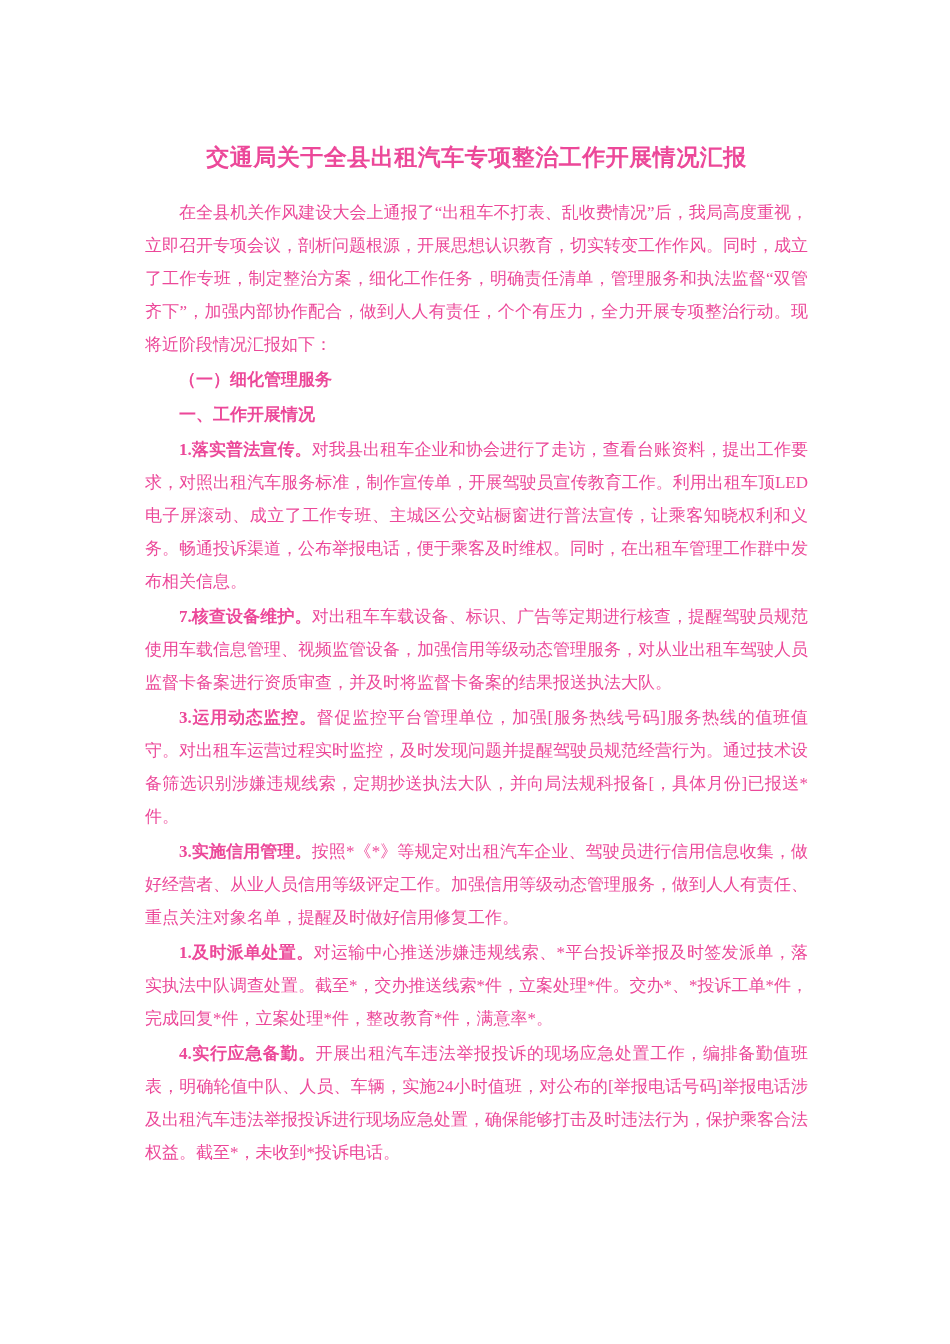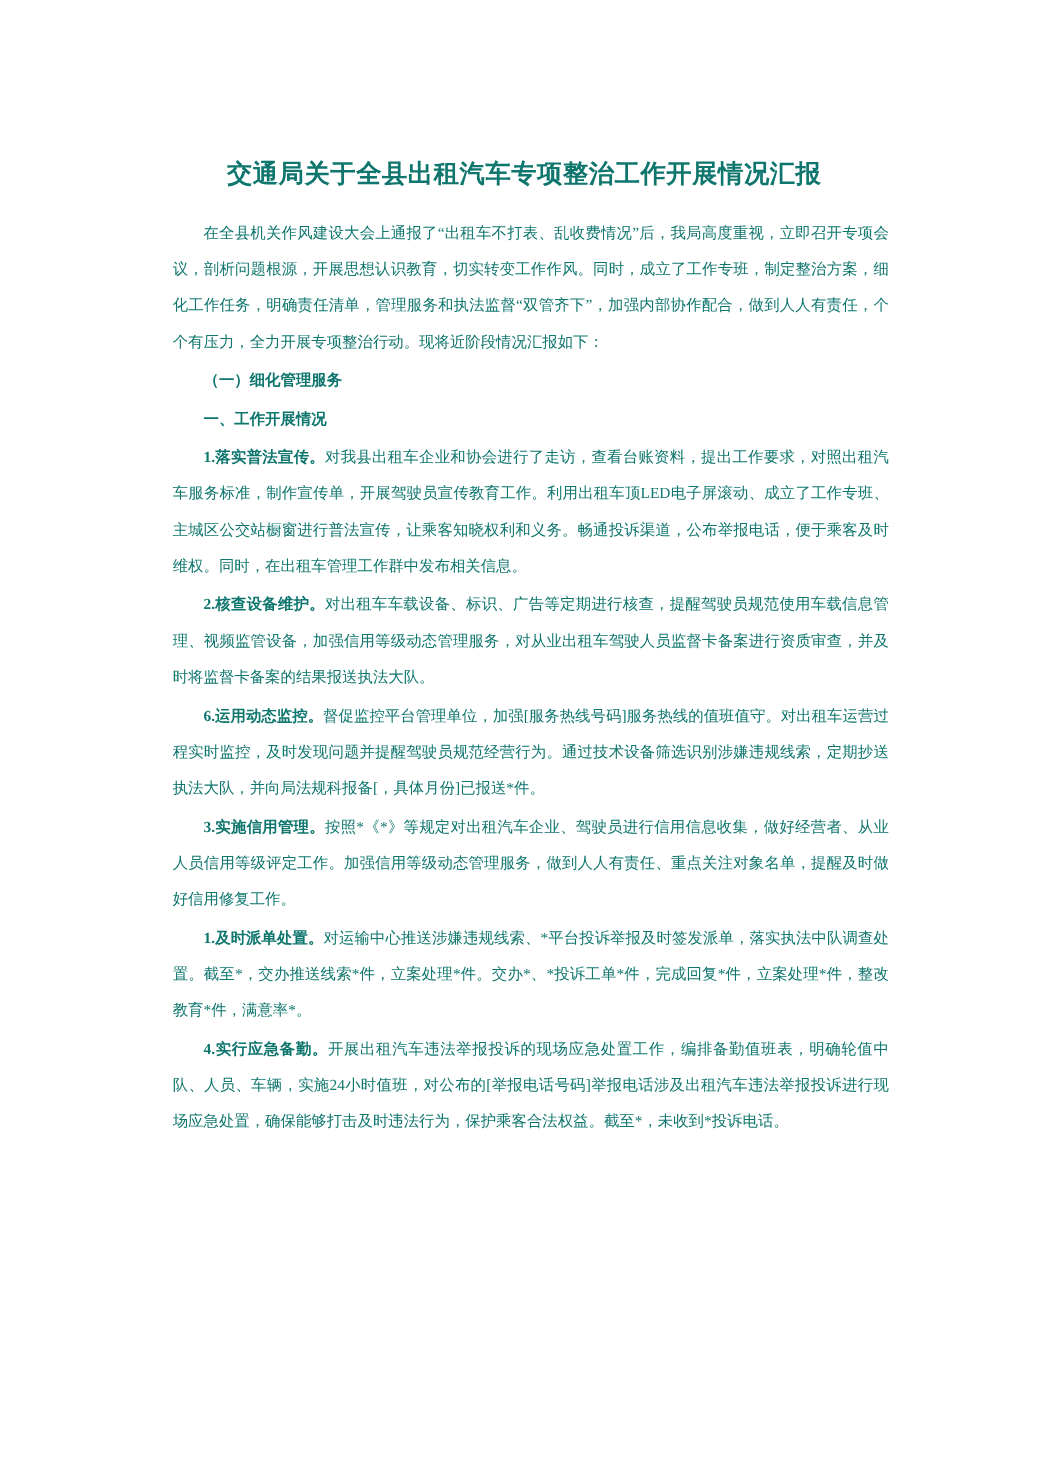--- a/index.html
+++ b/index.html
@@ -10,33 +10,33 @@
   .page {
     position: relative;
     width: 950px;
     height: 1344px;
     margin: 0 auto;
     background: #ffffff;
     box-sizing: border-box;
     padding: 142px 142px 0 145px;
     overflow: hidden;
     font-family: "Liberation Serif", "DejaVu Serif", serif;
-    color: #0f766e;
+    color: #ec4899;
   }
   .doc-title {
     margin: 0 0 22px 0;
     font-size: 23px;
     font-weight: 700;
     text-align: center;
     line-height: 32px;
     letter-spacing: 0.5px;
   }
   .doc-body p {
-    margin: 0 0 2px 12px;
-    font-size: 14px;
+    margin: 0 0 2px 0;
+    font-size: 17px;
     line-height: 33px;
     text-align: justify;
     text-indent: 2em;
   }
   .doc-body p .lead {
     font-weight: 700;
   }
   .doc-body p.heading {
     font-weight: 700;
   }
@@ -44,19 +44,19 @@
 </head>
 <body>
 
 <div class="page">
   <h1 class="doc-title">交通局关于全县出租汽车专项整治工作开展情况汇报</h1>
   <div class="doc-body">
       <p class="body"><b class="lead"></b><span class="text">在全县机关作风建设大会上通报了“出租车不打表、乱收费情况”后，我局高度重视，立即召开专项会议，剖析问题根源，开展思想认识教育，切实转变工作作风。同时，成立了工作专班，制定整治方案，细化工作任务，明确责任清单，管理服务和执法监督“双管齐下”，加强内部协作配合，做到人人有责任，个个有压力，全力开展专项整治行动。现将近阶段情况汇报如下：</span></p>
       <p class="heading"><b class="lead">（一）细化管理服务</b><span class="text"></span></p>
       <p class="heading"><b class="lead">一、工作开展情况</b><span class="text"></span></p>
       <p class="item"><b class="lead">1.落实普法宣传。</b><span class="text">对我县出租车企业和协会进行了走访，查看台账资料，提出工作要求，对照出租汽车服务标准，制作宣传单，开展驾驶员宣传教育工作。利用出租车顶LED电子屏滚动、成立了工作专班、主城区公交站橱窗进行普法宣传，让乘客知晓权利和义务。畅通投诉渠道，公布举报电话，便于乘客及时维权。同时，在出租车管理工作群中发布相关信息。</span></p>
-      <p class="item"><b class="lead">2.核查设备维护。</b><span class="text">对出租车车载设备、标识、广告等定期进行核查，提醒驾驶员规范使用车载信息管理、视频监管设备，加强信用等级动态管理服务，对从业出租车驾驶人员监督卡备案进行资质审查，并及时将监督卡备案的结果报送执法大队。</span></p>
-      <p class="item"><b class="lead">6.运用动态监控。</b><span class="text">督促监控平台管理单位，加强[服务热线号码]服务热线的值班值守。对出租车运营过程实时监控，及时发现问题并提醒驾驶员规范经营行为。通过技术设备筛选识别涉嫌违规线索，定期抄送执法大队，并向局法规科报备[，具体月份]已报送*件。</span></p>
+      <p class="item"><b class="lead">7.核查设备维护。</b><span class="text">对出租车车载设备、标识、广告等定期进行核查，提醒驾驶员规范使用车载信息管理、视频监管设备，加强信用等级动态管理服务，对从业出租车驾驶人员监督卡备案进行资质审查，并及时将监督卡备案的结果报送执法大队。</span></p>
+      <p class="item"><b class="lead">3.运用动态监控。</b><span class="text">督促监控平台管理单位，加强[服务热线号码]服务热线的值班值守。对出租车运营过程实时监控，及时发现问题并提醒驾驶员规范经营行为。通过技术设备筛选识别涉嫌违规线索，定期抄送执法大队，并向局法规科报备[，具体月份]已报送*件。</span></p>
       <p class="item"><b class="lead">3.实施信用管理。</b><span class="text">按照*《*》等规定对出租汽车企业、驾驶员进行信用信息收集，做好经营者、从业人员信用等级评定工作。加强信用等级动态管理服务，做到人人有责任、重点关注对象名单，提醒及时做好信用修复工作。</span></p>
       <p class="item"><b class="lead">1.及时派单处置。</b><span class="text">对运输中心推送涉嫌违规线索、*平台投诉举报及时签发派单，落实执法中队调查处置。截至*，交办推送线索*件，立案处理*件。交办*、*投诉工单*件，完成回复*件，立案处理*件，整改教育*件，满意率*。</span></p>
       <p class="item"><b class="lead">4.实行应急备勤。</b><span class="text">开展出租汽车违法举报投诉的现场应急处置工作，编排备勤值班表，明确轮值中队、人员、车辆，实施24小时值班，对公布的[举报电话号码]举报电话涉及出租汽车违法举报投诉进行现场应急处置，确保能够打击及时违法行为，保护乘客合法权益。截至*，未收到*投诉电话。</span></p>
     </div>
 </div>
 
 </body></html>

